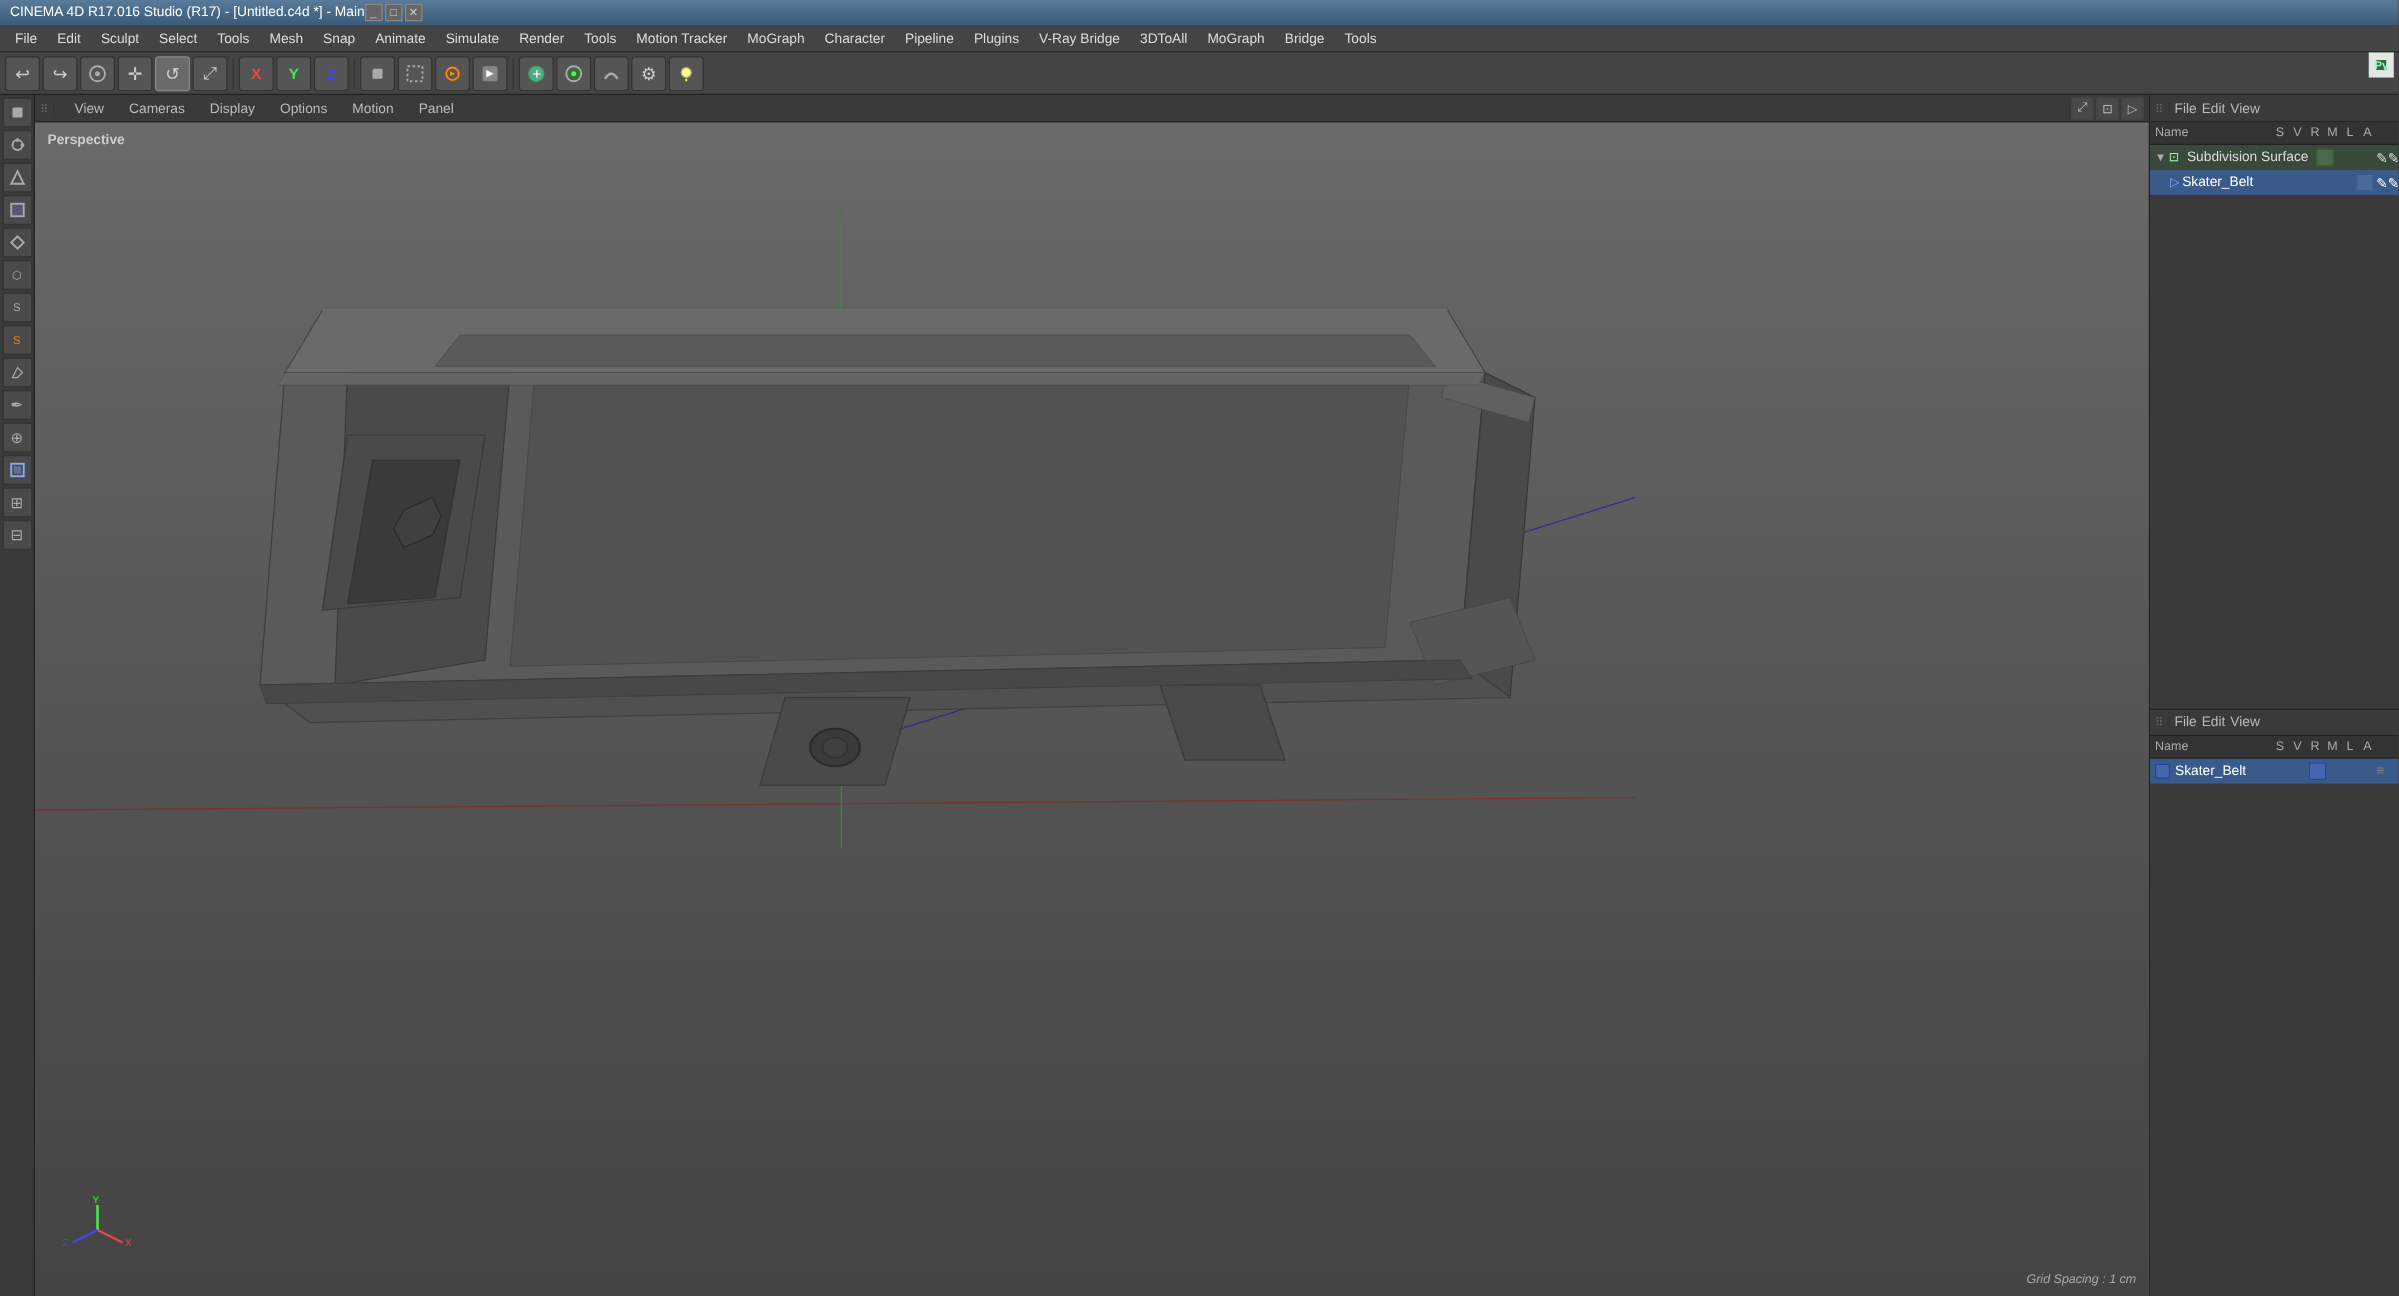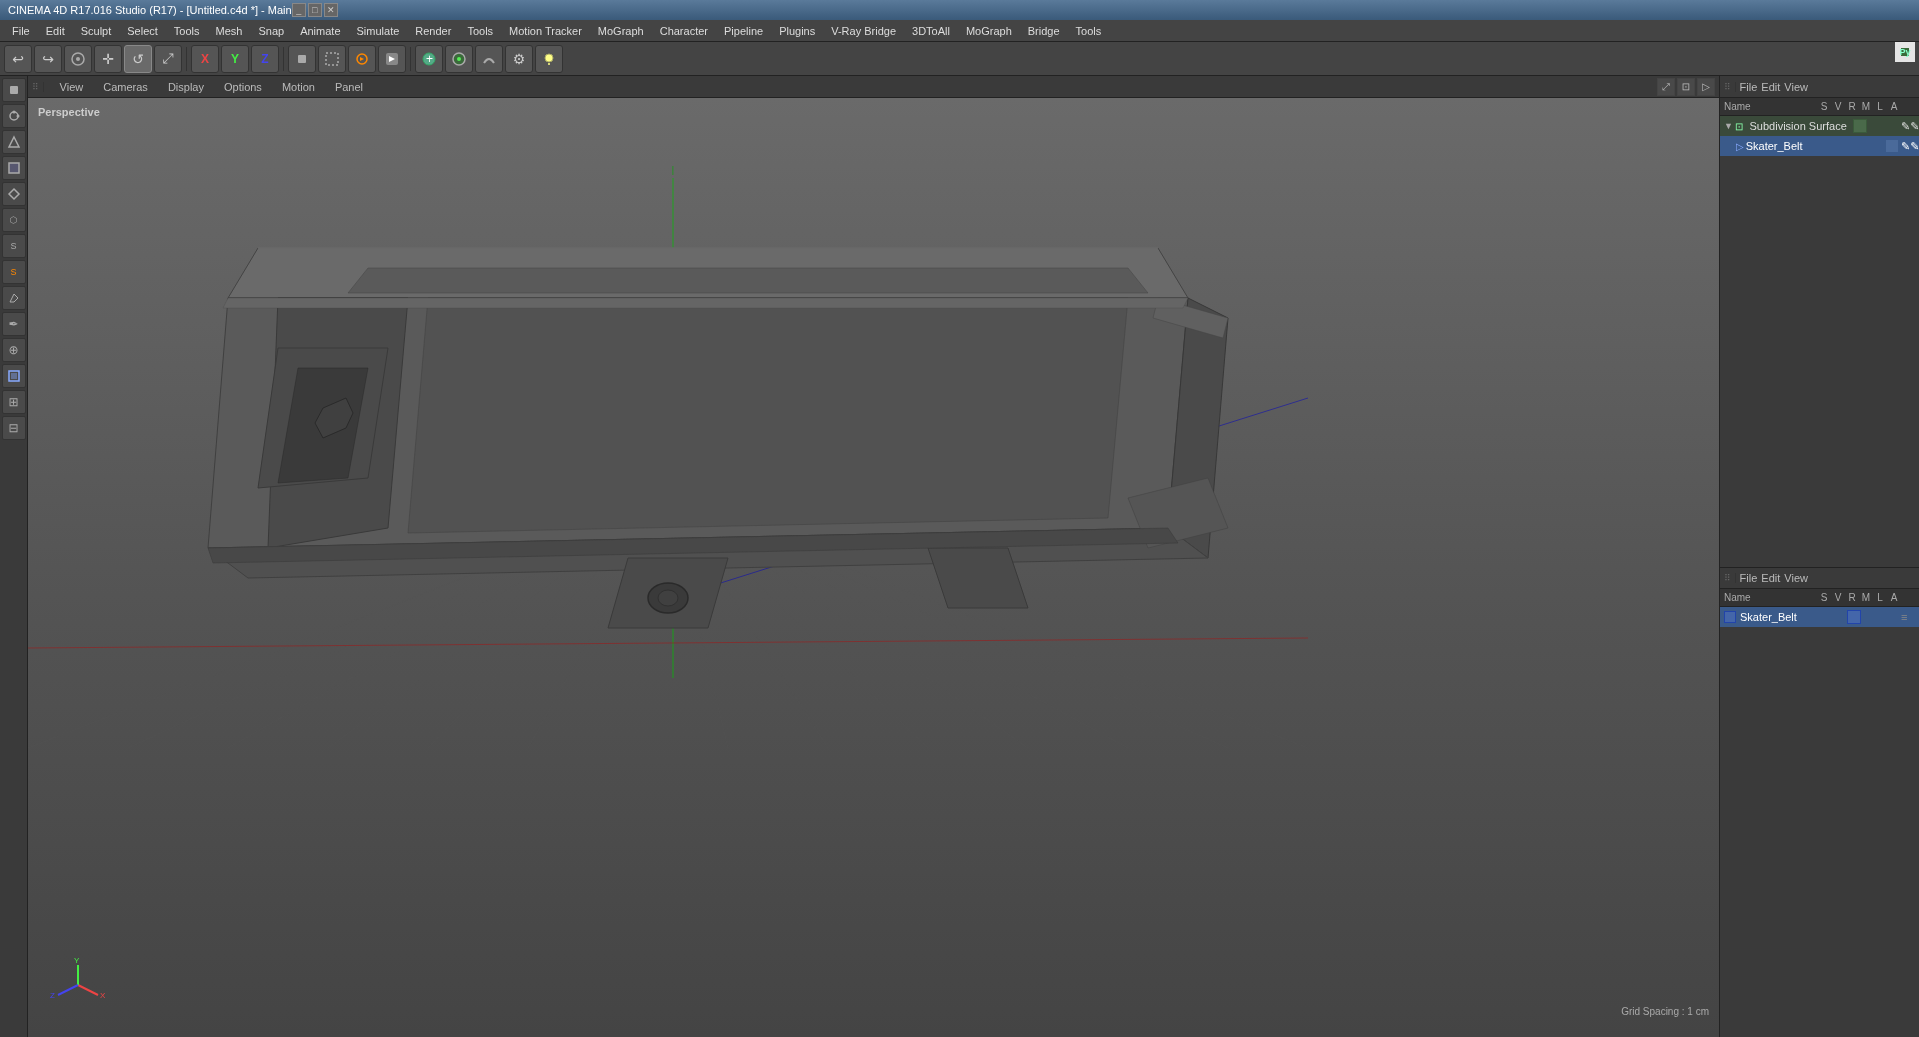--- a/index.html
+++ b/index.html
@@ -143,25 +143,26 @@
       top: 8px;
       left: 10px;
       color: #ccc;
       font-size: 11px;
       font-weight: bold;
       z-index: 10;
     }
 
     #grid-spacing-label {
       position: absolute;
-      bottom: 20px;
+      bottom: 8px;
       right: 10px;
       color: #aaa;
       font-size: 10px;
       z-index: 10;
+      font-style: italic;
     }
 
     
     #axis-widget {
       position: absolute;
       bottom: 20px;
       left: 20px;
       z-index: 10;
     }
 

